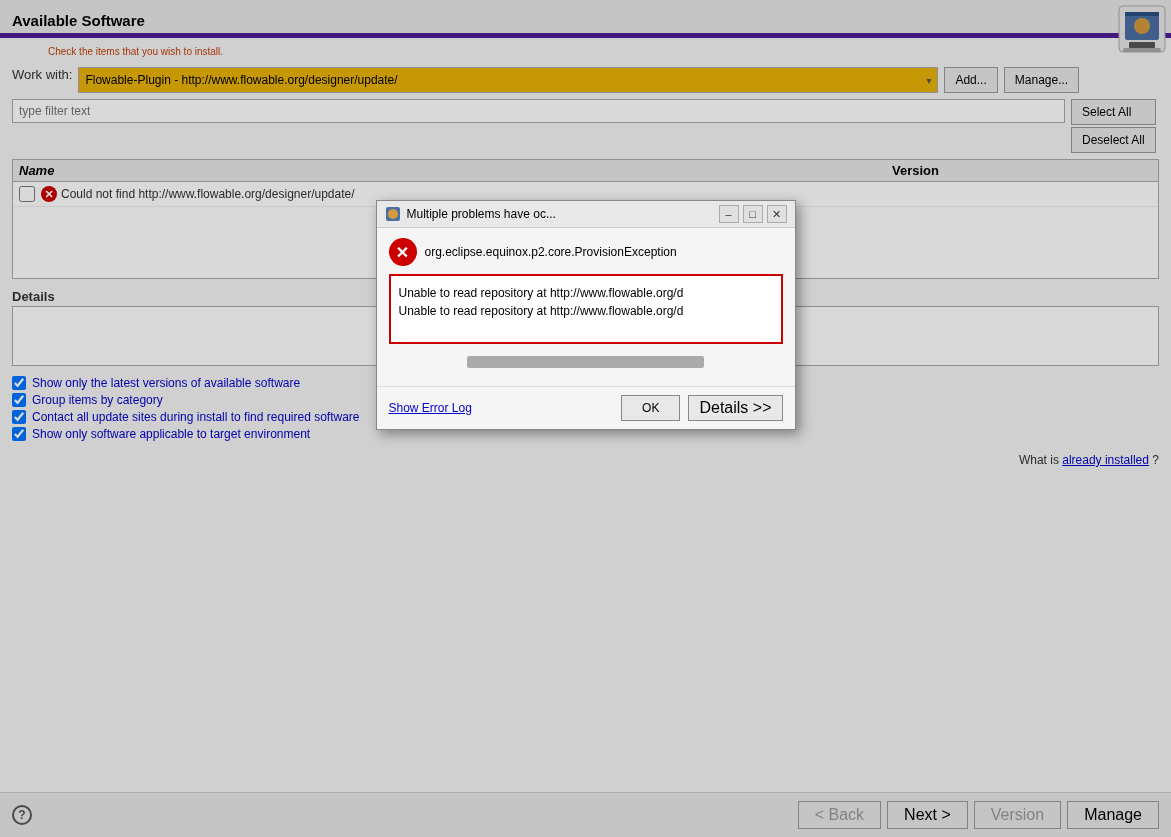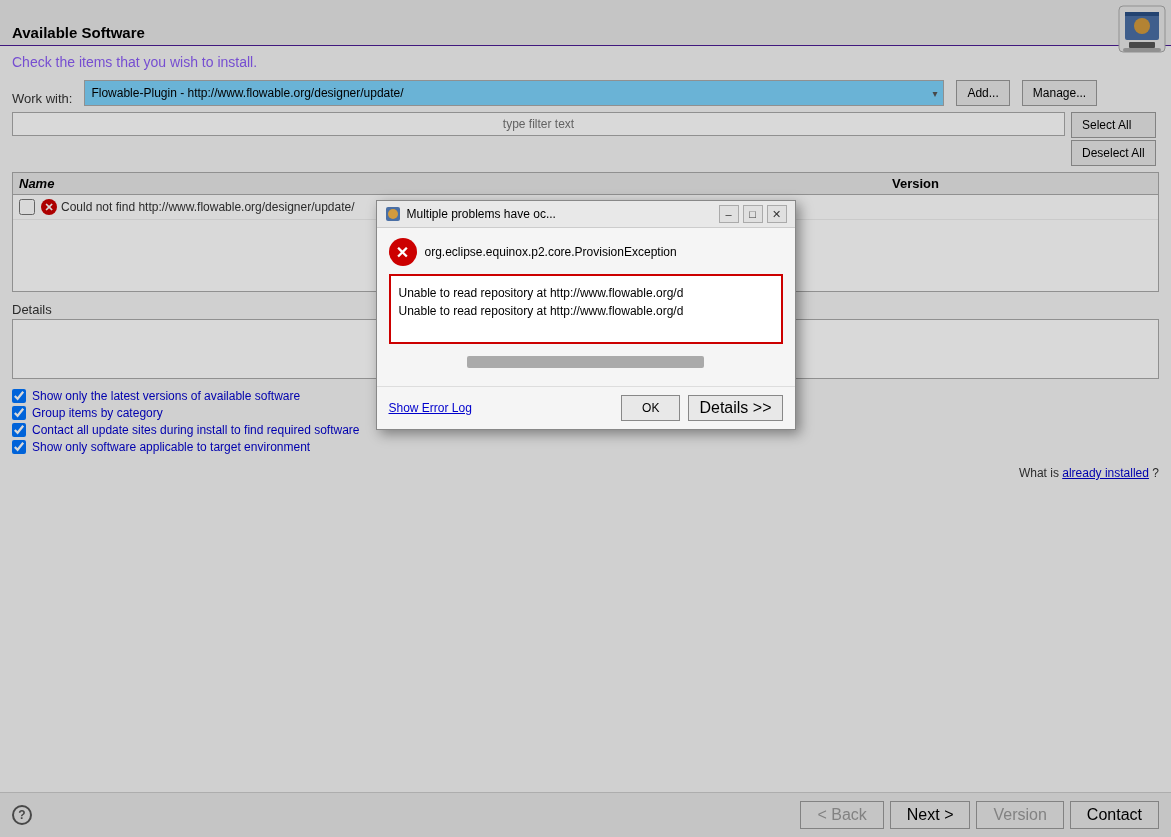--- a/index.html
+++ b/index.html
@@ -17,64 +17,65 @@
     .main-window {
       width: 100%;
       height: 100%;
       background: #f5f5f5;
       display: flex;
       flex-direction: column;
     }
 
     .window-header {
       background: #e8e8e8;
-      padding: 24px 12px 4px 12px;
-      border-bottom: 1px solid #4c1d95;
+      padding: 12px 12px 4px 12px;
+      border-bottom: 5px solid #4c1d95;
       display: flex;
       align-items: center;
       gap: 8px;
     }
 
     .page-title {
       font-size: 15px;
       font-weight: bold;
       color: #000;
     }
 
     .page-content {
       padding: 8px 12px;
       flex: 1;
       display: flex;
       flex-direction: column;
       gap: 6px;
     }
 
     .subtitle {
-      color: #8b5cf6;
-      font-size: 14px;
+      color: #c2410c;
+      font-size: 10px;
+      margin-left: 36px;
     }
 
     
     .work-with-row {
       display: flex;
-      align-items: flex-end;
-      gap: 12px;
+      align-items: flex-start;
+      gap: 6px;
       margin-top: 4px;
     }
 
     .work-with-label {
       color: #333;
       white-space: nowrap;
     }
 
     .work-with-select {
       flex: 1;
       height: 26px;
       border: 1px solid #aaa;
-      background: #7dd3fc;
+      background: #eab308;
       padding: 2px 6px;
       font-size: 12px;
       display: flex;
       align-items: center;
       justify-content: space-between;
       max-width: 860px;
     }
 
     .dropdown-arrow {
       font-size: 10px;
@@ -165,21 +166,21 @@
       color: #333;
       font-size: 12px;
     }
 
     
     .details-section {
       margin-top: 4px;
     }
 
     .details-label {
-      font-weight: normal;
+      font-weight: bold;
       color: #333;
       margin-bottom: 2px;
     }
 
     .details-box {
       border: 1px solid #aaa;
       background: #fff;
       height: 60px;
       width: 100%;
     }
@@ -466,21 +467,21 @@
       <span class="work-with-label">Work with:</span>
       <div class="work-with-select">
         <span>Flowable-Plugin - http://www.flowable.org/designer/update/</span>
         <span class="dropdown-arrow">▾</span>
       </div>
       <button class="btn">Add...</button>
       <button class="btn">Manage...</button>
     </div>
 
     <div style="display:flex; align-items:flex-start; gap:6px; position:relative;">
-      <input class="filter-input" style="flex: 1 1 0%; text-align: center;" placeholder="type filter text">
+      <input class="filter-input" style="flex: 1 1 0%;" placeholder="type filter text">
       <div style="display:flex; flex-direction:column; gap:2px;">
         <button class="btn">Select All</button>
         <button class="btn">Deselect All</button>
       </div>
     </div>
 
     <div class="table-area" style="height:120px; flex:none;">
       <div class="table-header">
         <span class="table-header-name">Name</span>
         <span class="table-header-version">Version</span>
@@ -523,21 +524,21 @@
         <span>?</span>
       </span>
     </div>
   </div>
 
   <div class="bottom-bar">
     <div class="help-icon-circle">?</div>
     <button class="nav-btn" disabled="">&lt; Back</button>
     <button class="nav-btn">Next &gt;</button>
     <button class="nav-btn" disabled="">Version</button>
-    <button class="nav-btn">Contact</button>
+    <button class="nav-btn">Manage</button>
   </div>
 
   <div class="modal-overlay">
     <div class="modal-dialog">
 
       <div class="modal-titlebar">
         <div class="modal-title-left">
           <div class="modal-title-icon">
             <svg width="16" height="16" viewBox="0 0 16 16">
               <rect x="1" y="1" width="14" height="14" rx="2" fill="#4a6fa5"></rect>

